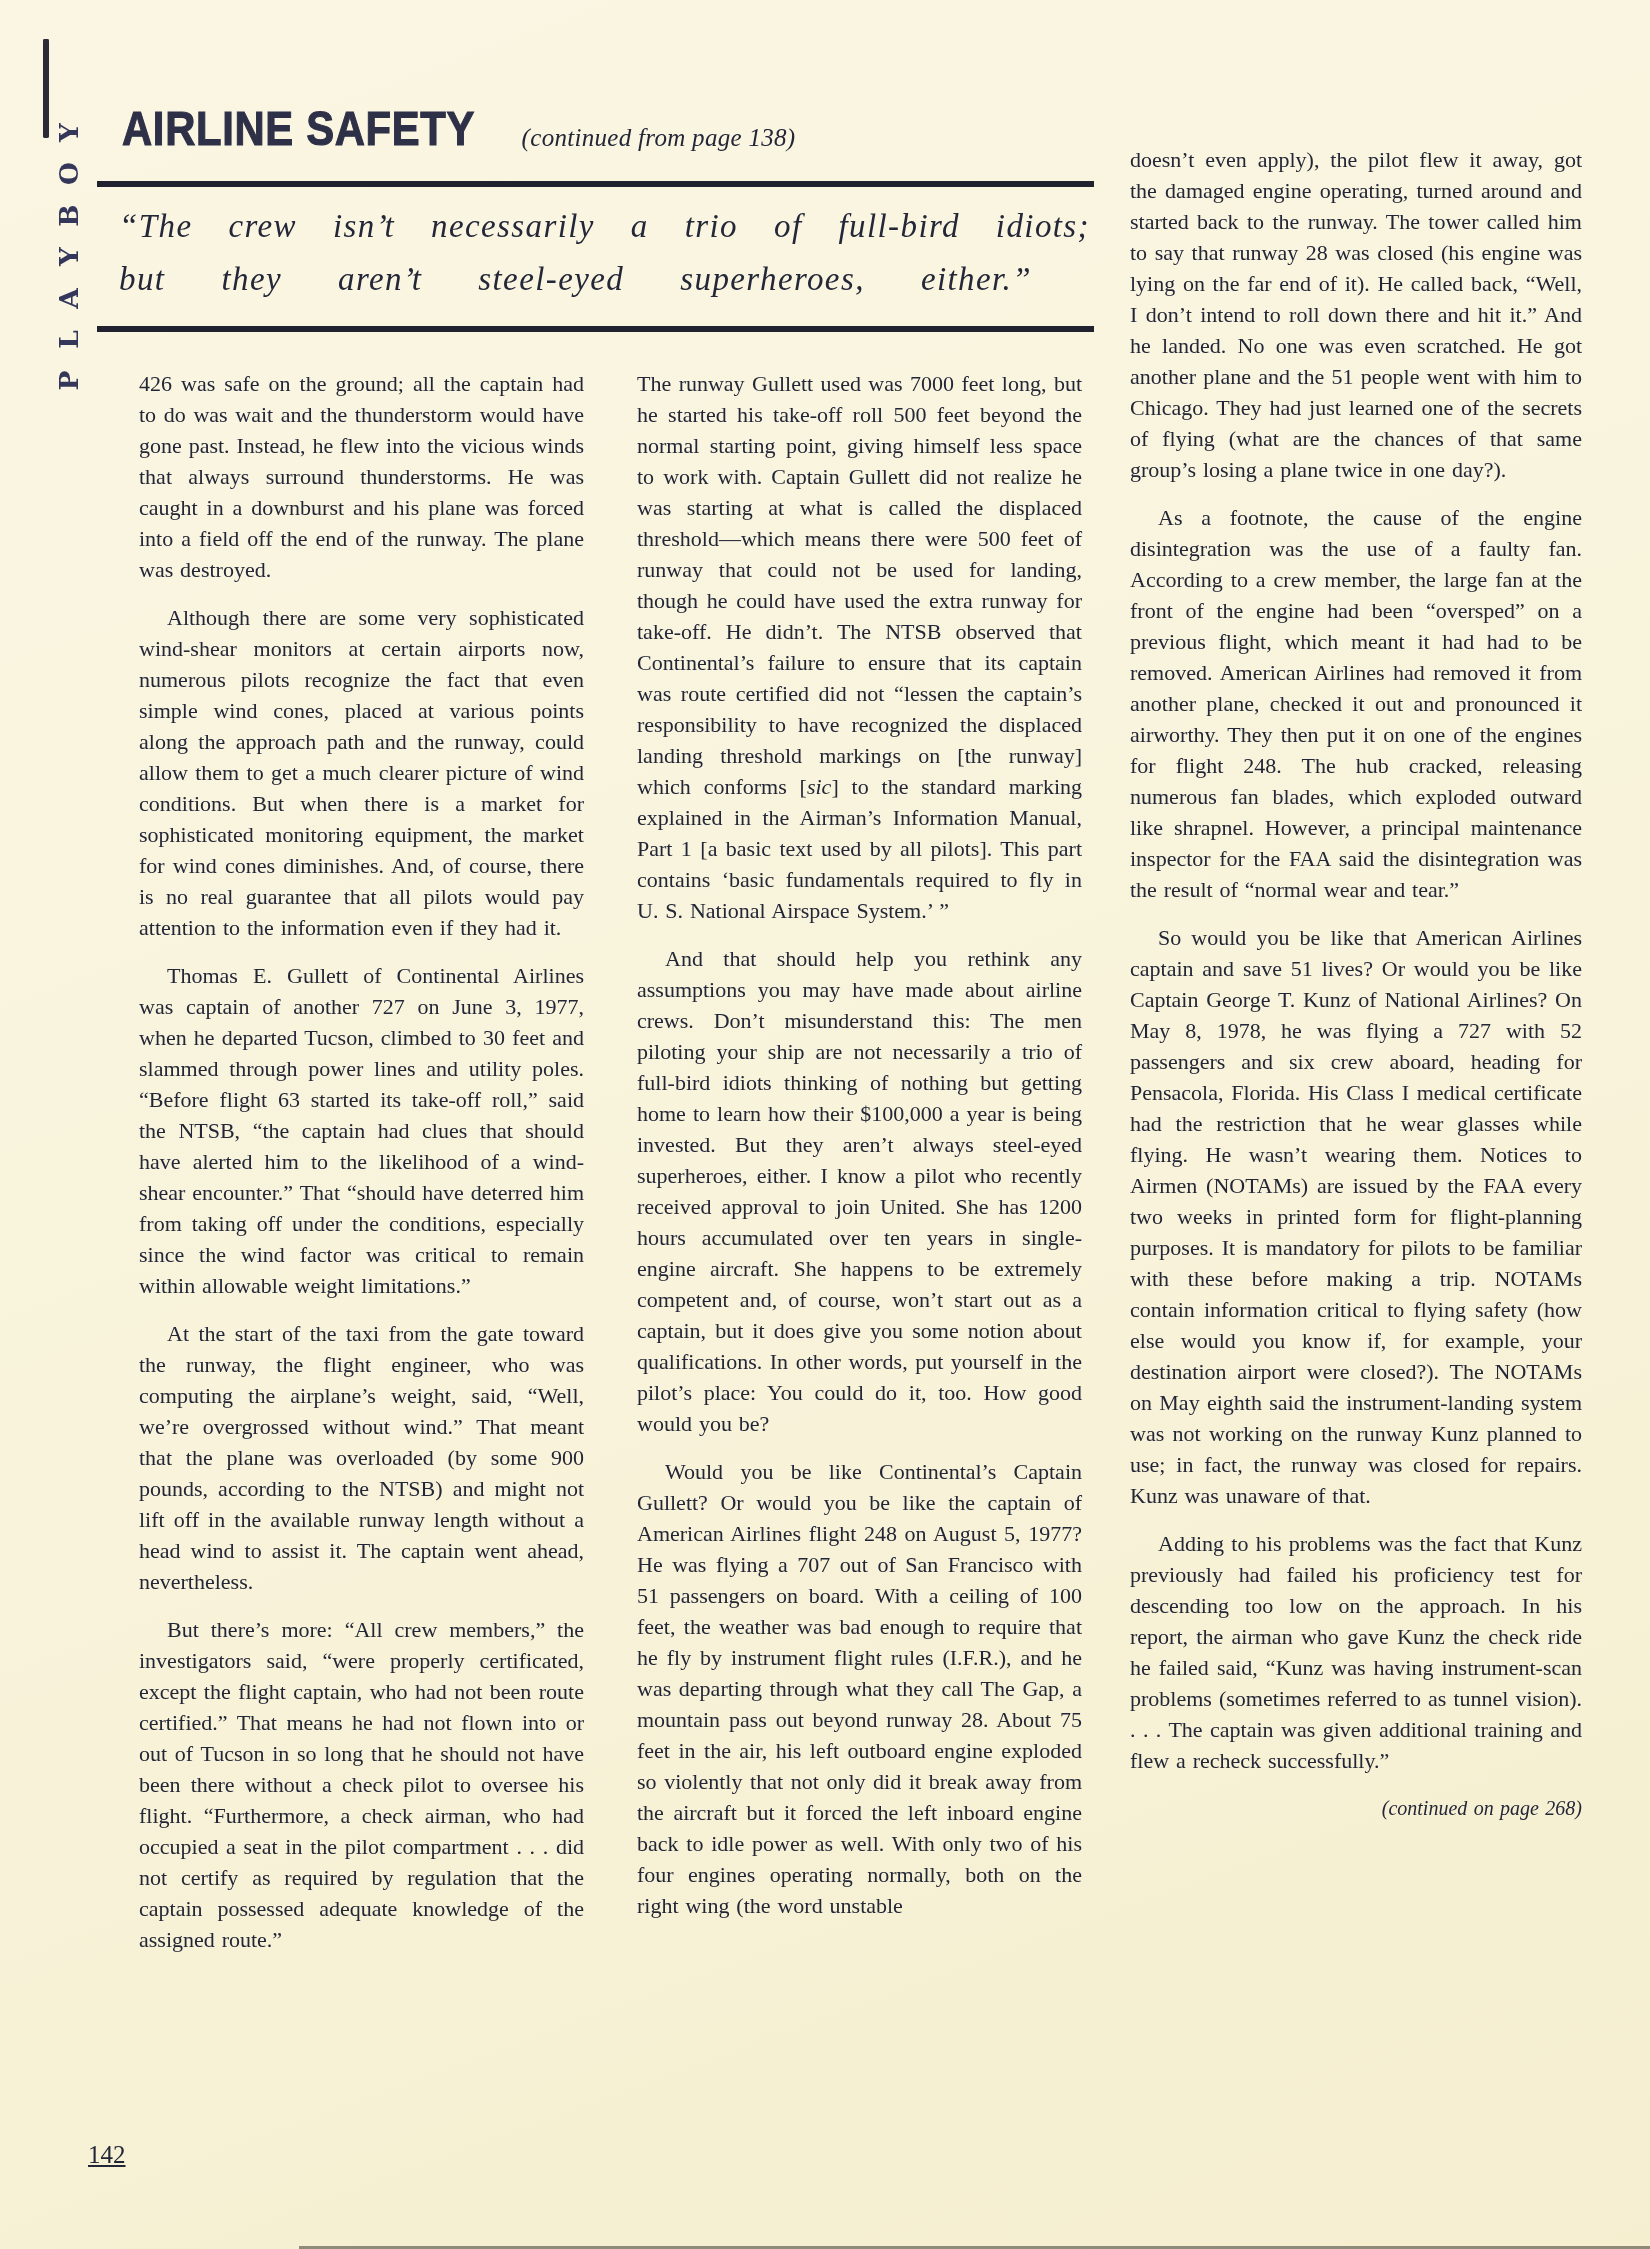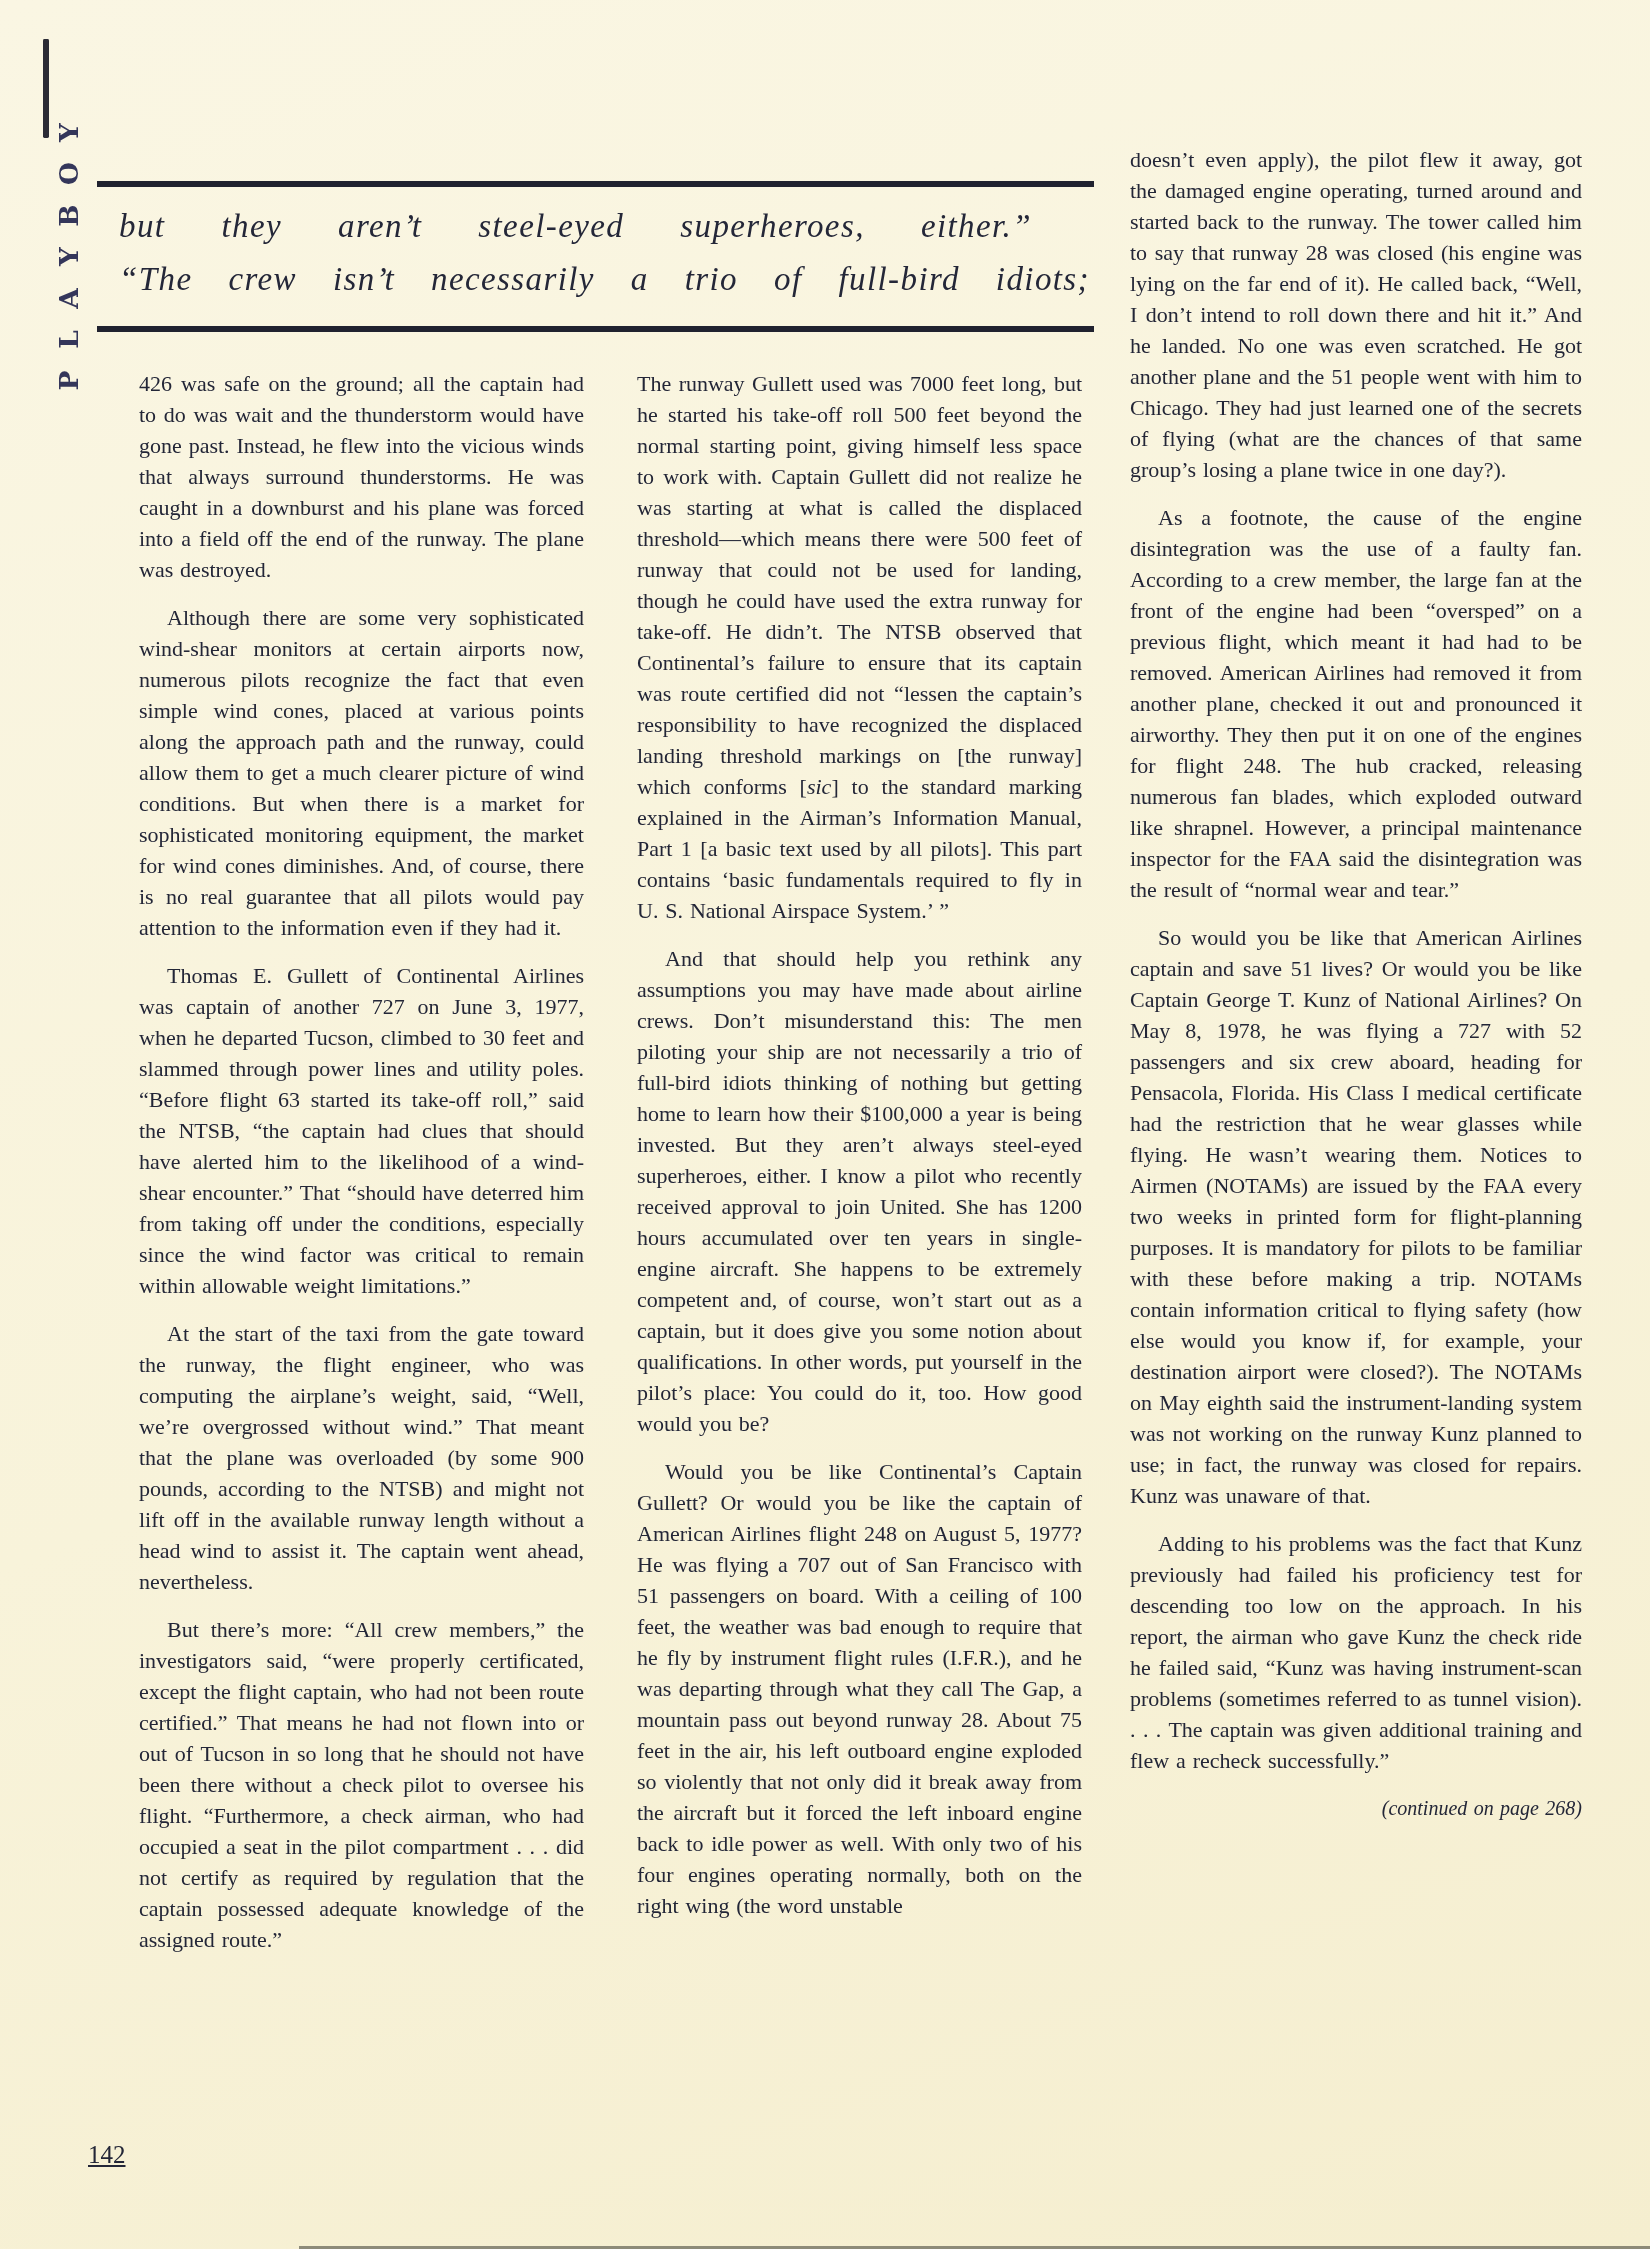--- a/index.html
+++ b/index.html
@@ -85,26 +85,30 @@
   <div id="spine">
       <span class="spine-letter">Y</span>
       <span class="spine-letter">O</span>
       <span class="spine-letter">B</span>
       <span class="spine-letter">Y</span>
       <span class="spine-letter">A</span>
       <span class="spine-letter">L</span>
       <span class="spine-letter">P</span>
     </div>
 
+  <div id="header-row">
+    <span id="headline">AIRLINE SAFETY</span>
+    <span id="continued-from">(continued from page 138)</span>
+  </div>
 
   <div id="rule-top" class="rule"></div>
 
   <div id="pullquote">
+    <div class="quote-line">“The crew isn’t necessarily a trio of full-bird idiots;</div>
     <div class="quote-line quote-line2">but they aren’t steel-eyed superheroes, either.”</div>
-    <div class="quote-line">“The crew isn’t necessarily a trio of full-bird idiots;</div>
   </div>
 
   <div id="rule-bottom" class="rule"></div>
 
   <div id="col1" class="col">
       <p class="para"><span>426 was safe on the ground; all the captain had to do was wait and the thunderstorm would have gone past. Instead, he flew into the vicious winds that always surround thunderstorms. He was caught in a downburst and his plane was forced into a field off the end of the runway. The plane was destroyed.</span></p>
       <p class="para indent"><span>Although there are some very sophisticated wind-shear monitors at certain airports now, numerous pilots recognize the fact that even simple wind cones, placed at various points along the approach path and the runway, could allow them to get a much clearer picture of wind conditions. But when there is a market for sophisticated monitoring equipment, the market for wind cones diminishes. And, of course, there is no real guarantee that all pilots would pay attention to the information even if they had it.</span></p>
       <p class="para indent"><span>Thomas E. Gullett of Continental Airlines was captain of another 727 on June 3, 1977, when he departed Tucson, climbed to 30 feet and slammed through power lines and utility poles. “Before flight 63 started its take-off roll,” said the NTSB, “the captain had clues that should have alerted him to the likelihood of a wind-shear encounter.” That “should have deterred him from taking off under the conditions, especially since the wind factor was critical to remain within allowable weight limitations.”</span></p>
       <p class="para indent"><span>At the start of the taxi from the gate toward the runway, the flight engineer, who was computing the airplane’s weight, said, “Well, we’re overgrossed without wind.” That meant that the plane was overloaded (by some 900 pounds, according to the NTSB) and might not lift off in the available runway length without a head wind to assist it. The captain went ahead, nevertheless.</span></p>
       <p class="para indent"><span>But there’s more: “All crew members,” the investigators said, “were properly certificated, except the flight captain, who had not been route certified.” That means he had not flown into or out of Tucson in so long that he should not have been there without a check pilot to oversee his flight. “Furthermore, a check airman, who had occupied a seat in the pilot compartment . . . did not certify as required by regulation that the captain possessed adequate knowledge of the assigned route.”</span></p>

